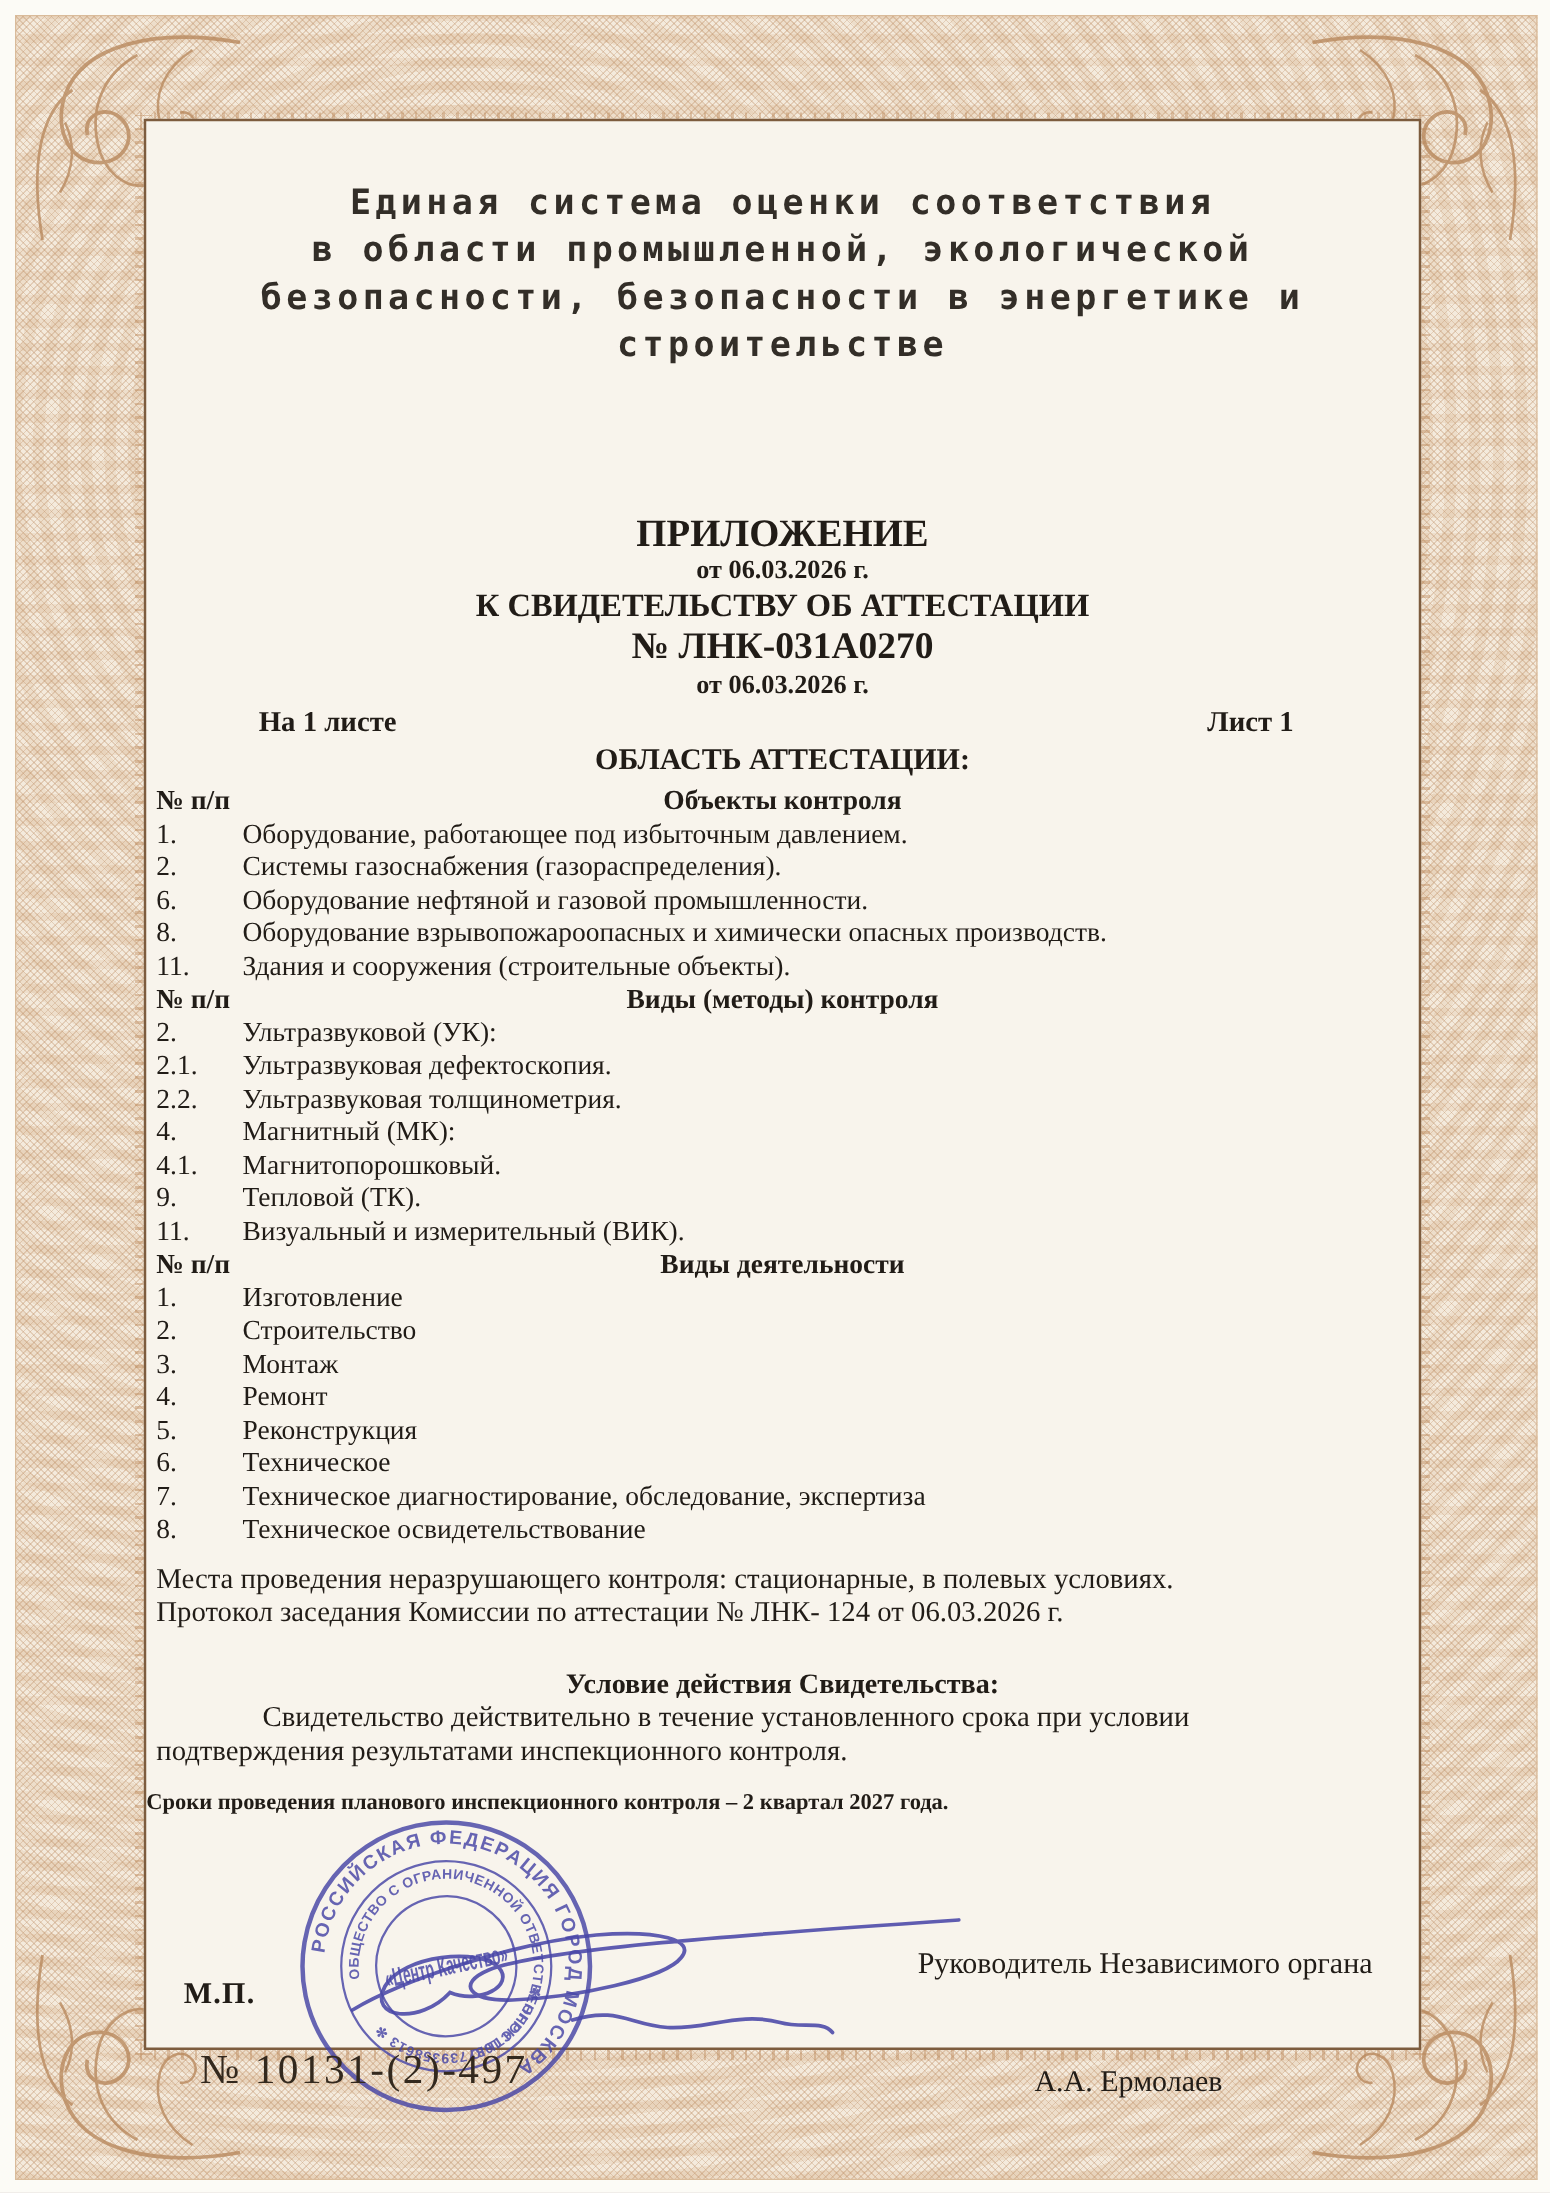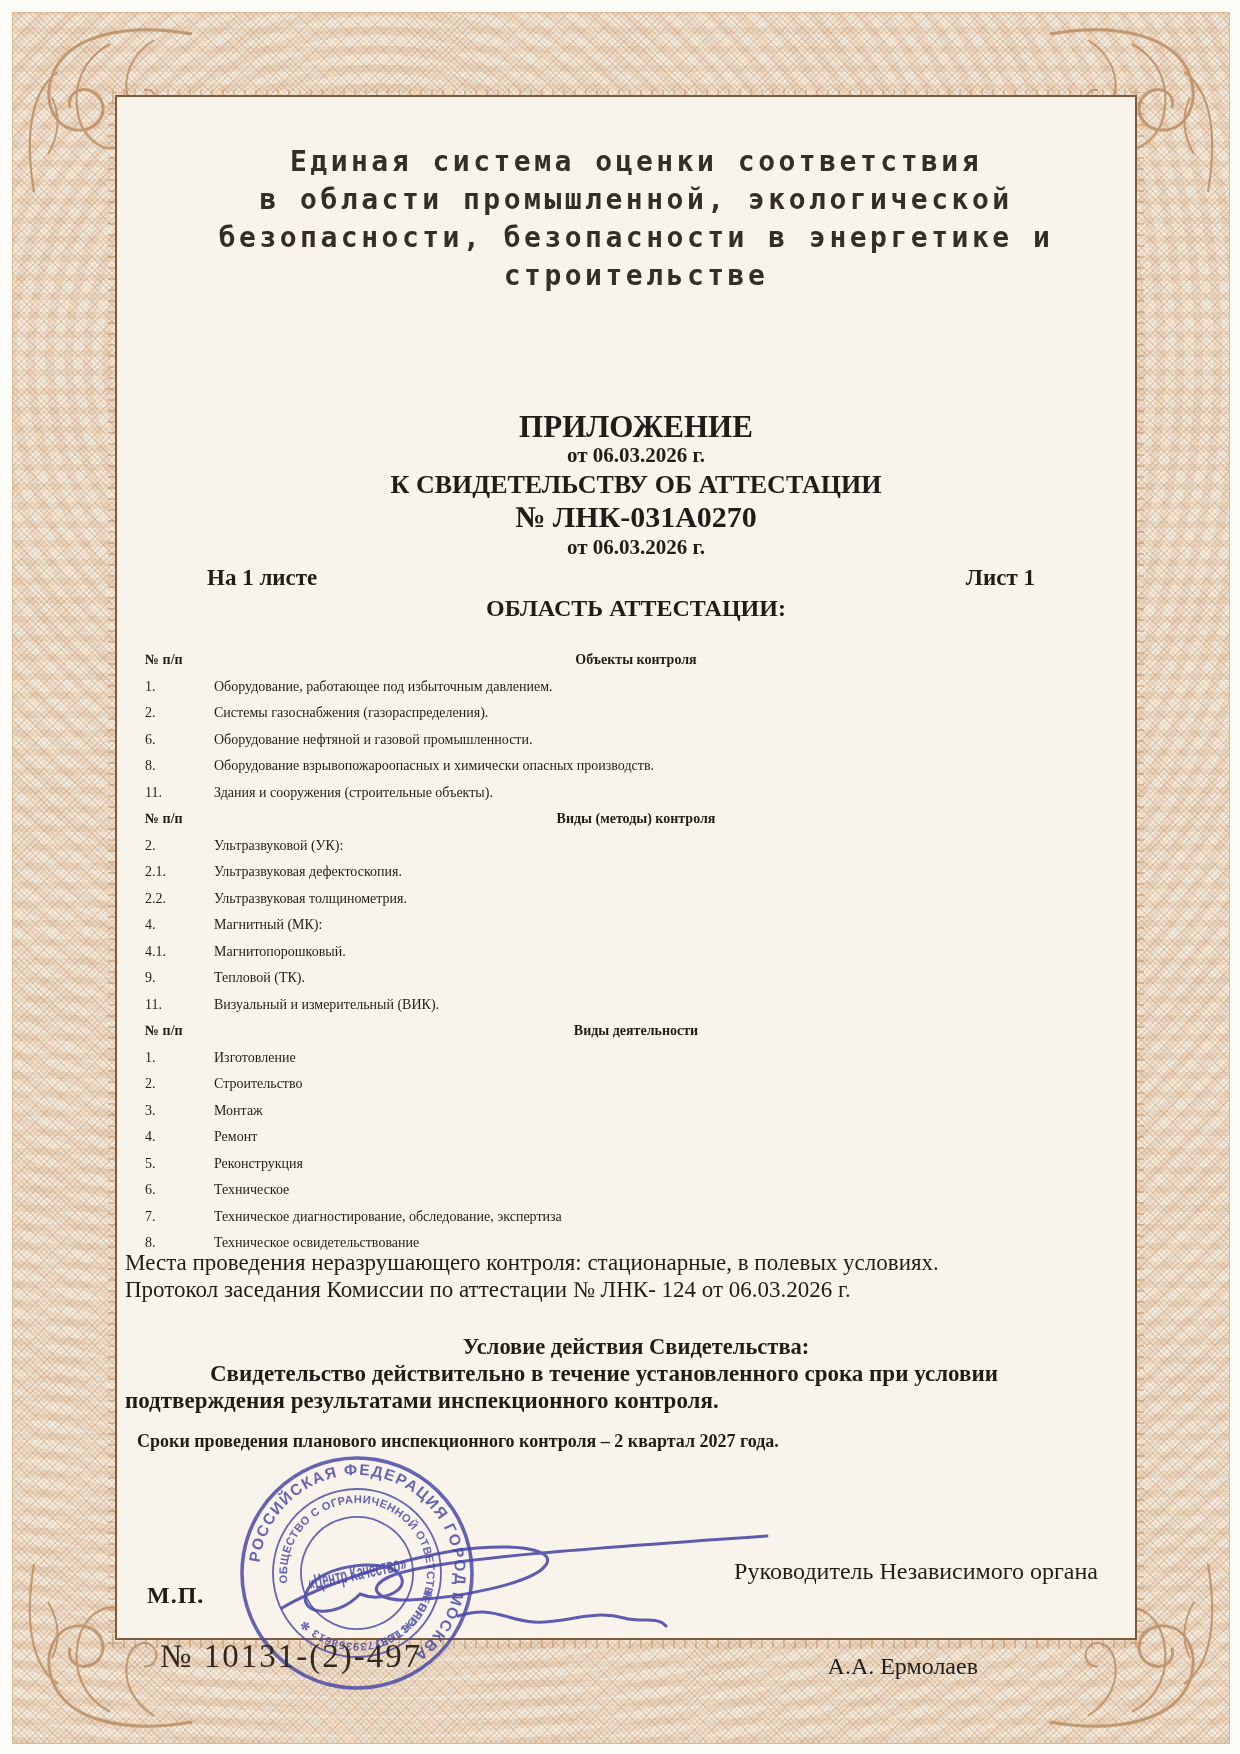--- a/index.html
+++ b/index.html
@@ -21,45 +21,45 @@
   .c-bl{left:2px;bottom:2px;transform:scaleY(-1);}
   .c-br{right:2px;bottom:2px;transform:scale(-1,-1);}
   .edge-strip{position:absolute;background:repeating-linear-gradient(90deg, rgba(190,140,95,.45) 0 2px, rgba(0,0,0,0) 2px 11px);}
   .es-top{left:100px;right:90px;top:78px;height:14px;}
   .es-bottom{left:100px;right:90px;bottom:96px;height:14px;}
   .es-left{top:80px;bottom:100px;left:96px;width:14px;background:repeating-linear-gradient(0deg, rgba(190,140,95,.45) 0 2px, rgba(0,0,0,0) 2px 11px);}
   .es-right{top:80px;bottom:100px;right:86px;width:14px;background:repeating-linear-gradient(0deg, rgba(190,140,95,.45) 0 2px, rgba(0,0,0,0) 2px 11px);}
   
   .content{position:absolute;left:115px;top:95px;width:1022px;height:1545px;
     background:#f8f4ec;border:2px solid #7d5c3e;box-sizing:border-box;}
-  .abs{position:absolute;left:0;right:0;padding-left:20px;}
+  .abs{position:absolute;left:0;right:0;}
   .ctr{text-align:center;}
   
   .typew{font-family:"DejaVu Sans Mono", monospace;font-weight:bold;color:#332e28;
          font-size:28px;line-height:38px;letter-spacing:3.5px;}
   
   .org{font-size:27px;line-height:37px;letter-spacing:.3px;}
   .b{font-weight:bold;}
   .t-priloz{font-size:31px;}
   .t-date{font-size:21px;}
   .t-ksvid{font-size:26px;}
   .t-lnk{font-size:30px;}
   .sheet-row{display:flex;justify-content:space-between;font-size:23px;font-weight:bold;
              padding:0 100px 0 90px;box-sizing:border-box;}
   .t-oblast{font-size:24px;}
   
-  .scope{font-size:14px;line-height:26.5px;margin-top:20px;}
+  .scope{font-size:22px;line-height:26.5px;}
   .scope .sec-hdr{position:relative;font-weight:bold;}
   .scope .sec-hdr .numcol{position:absolute;left:8px;top:0;}
   .scope .row{display:flex;}
   .scope .row .no{flex:0 0 77px;padding-left:8px;box-sizing:border-box;}
   .scope .row .tx{flex:1;}
   .notes,.para{font-size:23px;line-height:27px;padding:0 12px 0 8px;}
   .v-heading{font-size:22.5px;font-weight:bold;}
-  .para{text-indent:85px;padding-right:30px;font-weight:bold;}
+  .para{text-indent:85px;padding-right:30px;}
   .sroki{font-size:18px;font-weight:bold;text-align:left;padding-right:130px;}
   .mp{position:absolute;left:30px;font-size:24px;font-weight:bold;letter-spacing:1px;}
   .ruk{position:absolute;right:37px;font-size:24px;text-align:right;}
   .erm{position:absolute;right:157px;font-size:24px;}
   
   .stamp{position:absolute;left:236px;top:1452px;width:242px;height:248px;opacity:.82;}
   .stamp text{font-family:"Liberation Sans", sans-serif;fill:#4745a6;}
   .signature{position:absolute;left:262px;top:1508px;width:530px;height:140px;}
   .docnum{position:absolute;left:160px;top:1638px;font-size:33px;color:#33291e;letter-spacing:2px;}
 </style>

